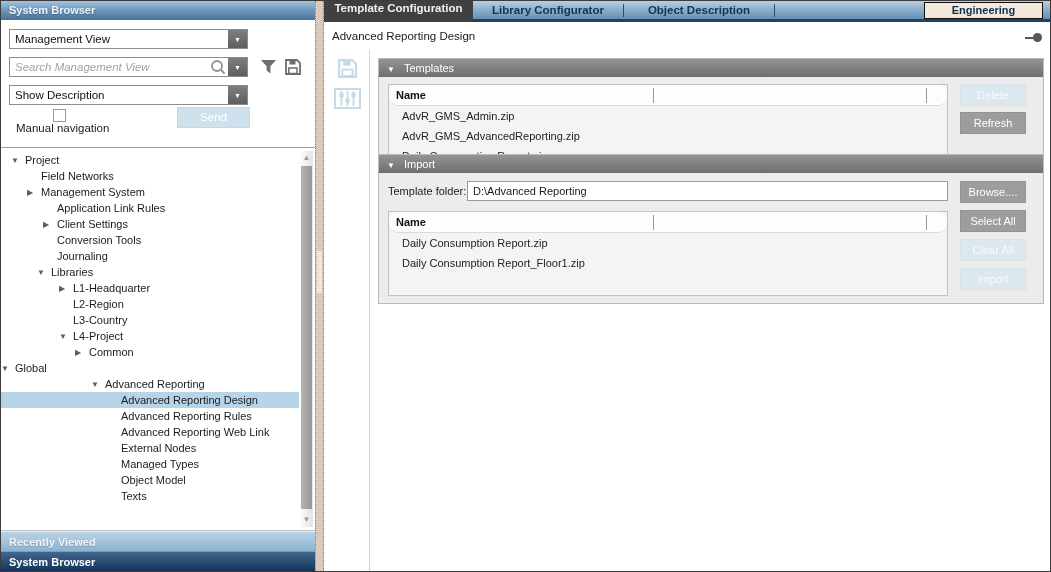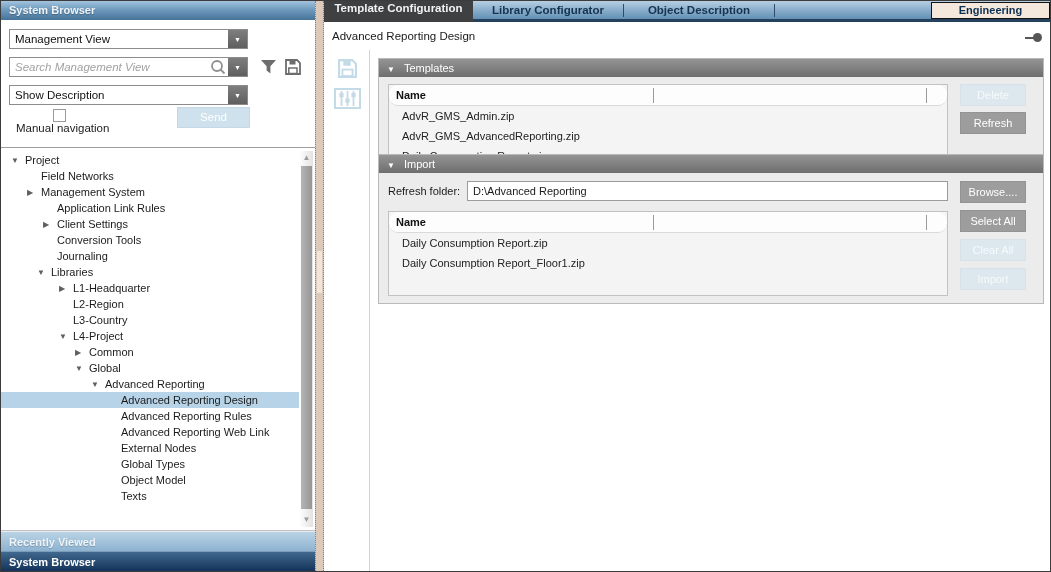--- a/index.html
+++ b/index.html
@@ -65,21 +65,21 @@
   .right-panel { position:absolute; left:323px; top:0; width:728px; height:570px; background:#fff; }
   .tabbar { position:relative; width:100%; height:21px; display:flex; align-items:center;
             background:linear-gradient(#b6cfe2,#86abc9 55%,#6290b4);
             border-bottom:3px solid #24415e; }
   .tab-active { position:relative; z-index:2; width:149px; height:24px; background:#3e4042;
                 color:#f2f2f2; font-size:11.5px; font-weight:bold; text-align:center;
                 line-height:21px; flex:0 0 auto; }
   .tab { width:150px; text-align:center; font-size:11.5px; font-weight:bold; color:#16334f;
          flex:0 0 auto; }
   .tab-sep { width:1px; height:13px; background:#2e4d6b; flex:0 0 auto; }
-  .tab-right { margin-left:auto; margin-right:2px; width:119px; height:17px;
+  .tab-right { margin-left:auto; margin-right:9px; width:119px; height:17px;
                background:#f4e8dc; border:1px solid #121212; color:#0e3050;
                font-size:11px; font-weight:bold; text-align:center; line-height:15px; }
 
   .crumb-row { position:relative; height:28px; }
   .crumb { position:absolute; left:8px; top:8px; font-size:11.5px; color:#1a1a1a; }
   .pin { position:absolute; right:10px; top:11px; width:17px; height:9px; }
   .pin-line { position:absolute; left:0; top:3.5px; width:9px; height:2px; background:#565656; }
   .pin-dot { position:absolute; right:0; top:0; width:9px; height:9px; border-radius:50%; background:#565656; }
 
   .tool-strip { position:absolute; left:0; top:49px; width:46px; height:521px;
@@ -221,21 +221,21 @@
         <div class="trow arrow-open" style="padding-left: 58px;">
           <span class="tw"></span>
           <span>L4-Project</span>
         </div>
 
         <div class="trow arrow-closed" style="padding-left: 74px;">
           <span class="tw"></span>
           <span>Common</span>
         </div>
 
-        <div class="trow arrow-open" style="padding-left: 74px; align-items: center;">
+        <div class="trow arrow-open" style=" align-items: center;">
           <span class="tw"></span>
           <span>Global</span>
         </div>
 
         <div class="trow arrow-open" style="padding-left: 90px;">
           <span class="tw"></span>
           <span>Advanced Reporting</span>
         </div>
 
         <div class="trow selected arrow-none" style="padding-left: 106px;">
@@ -253,21 +253,21 @@
           <span>Advanced Reporting Web Link</span>
         </div>
 
         <div class="trow arrow-none" style="padding-left: 106px;">
           <span class="tw"></span>
           <span>External Nodes</span>
         </div>
 
         <div class="trow arrow-none" style="padding-left: 106px;">
           <span class="tw"></span>
-          <span>Global Types</span>
+          <span>Managed Types</span>
         </div>
 
         <div class="trow arrow-none" style="padding-left: 106px;">
           <span class="tw"></span>
           <span>Object Model</span>
         </div>
 
         <div class="trow arrow-none" style="padding-left: 106px;">
           <span class="tw"></span>
           <span>Texts</span>
@@ -349,21 +349,21 @@
       </div>
       <div class="btn-col" style="top:25px;">
         <div class="btn disabled">Delete</div>
         <div class="btn enabled">Refresh</div>
       </div>
     </div>
 
     <div class="section sec-import">
       <div class="sec-header"><span class="tri">▼</span><span>Import</span></div>
       <div class="folder-row">
-        <span class="folder-label">Refresh folder:</span>
+        <span class="folder-label">Template folder:</span>
         <input class="folder-input" type="text" value="D:\Advanced Reporting" style="">
       </div>
       <div class="dtable" style="top:56px; height:85px;">
         <div class="thead">
           <span class="thname">Name</span>
           <span class="tdiv d1"></span>
           <span class="tdiv d2"></span>
         </div>
         <div>
 

